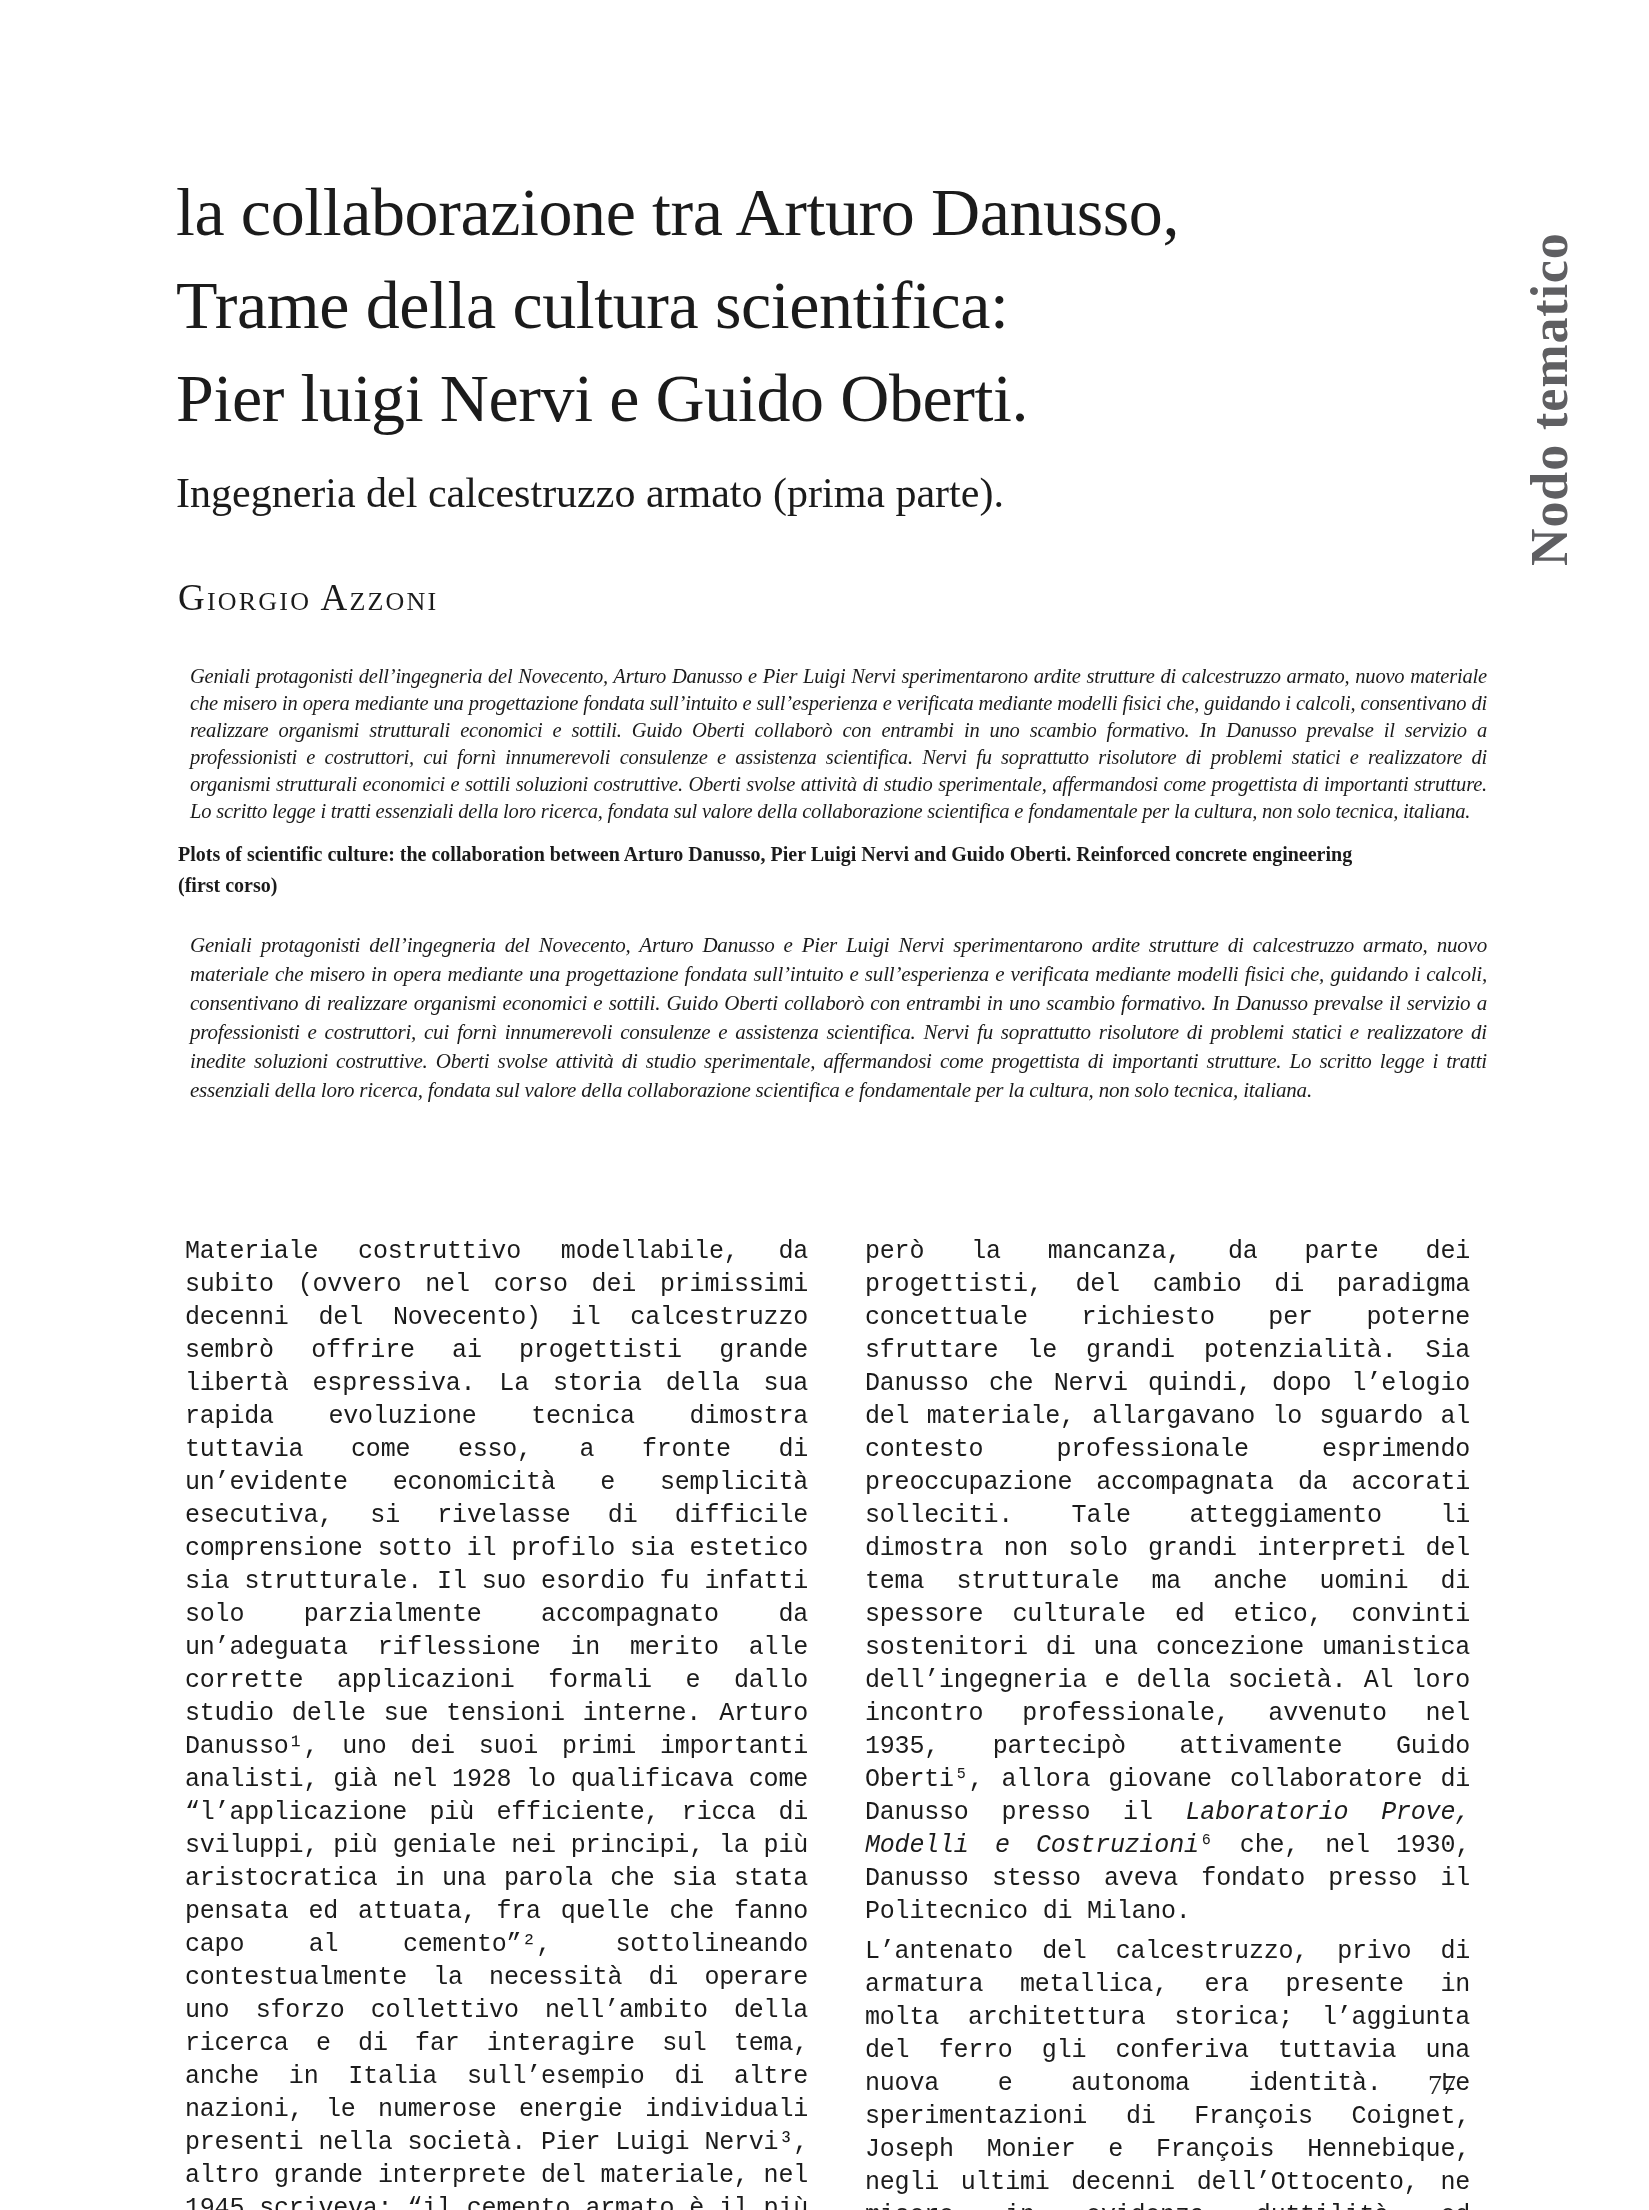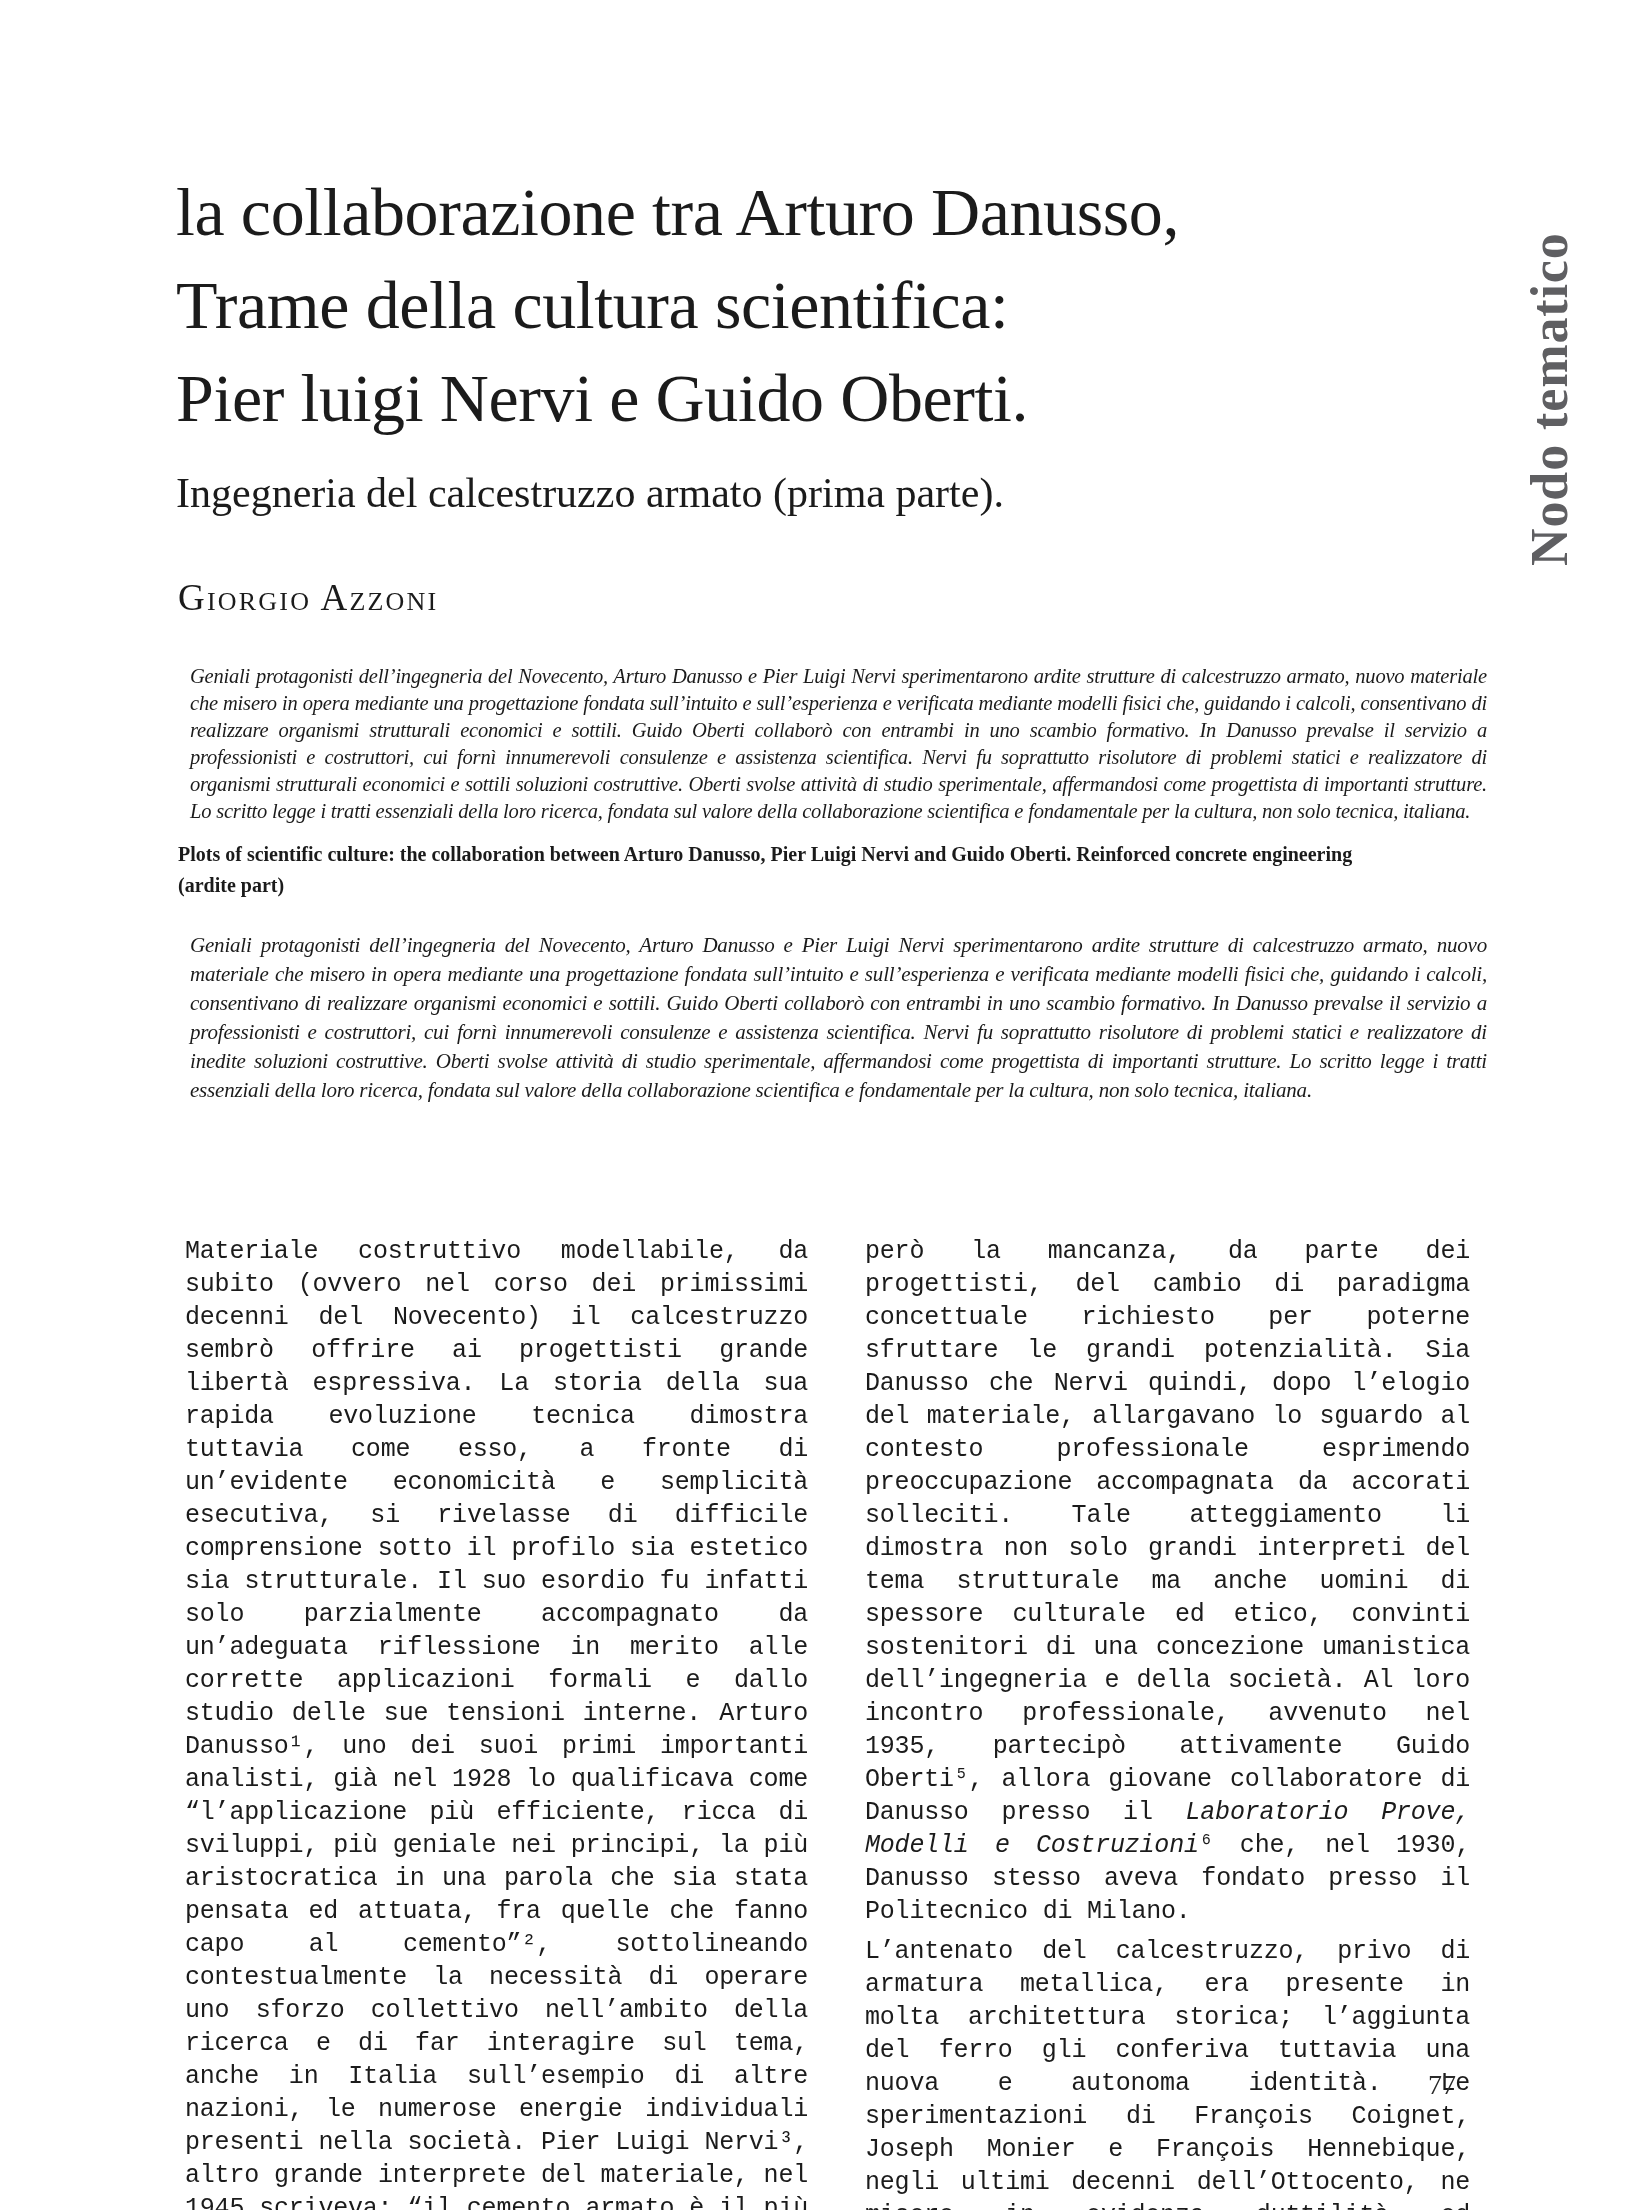--- a/index.html
+++ b/index.html
@@ -136,21 +136,21 @@
       <span class="title-line">Pier luigi Nervi e Guido Oberti.</span>
     </h1>
     <div class="subtitle">Ingegneria del calcestruzzo armato (prima parte).</div>
     <div class="author">Giorgio Azzoni</div>
   </header>
 
   <p class="abstract abstract-1">Geniali protagonisti dell’ingegneria del Novecento, Arturo Danusso e Pier Luigi Nervi sperimentarono ardite strutture di calcestruzzo armato, nuovo materiale che misero in opera mediante una progettazione fondata sull’intuito e sull’esperienza e verificata mediante modelli fisici che, guidando i calcoli, consentivano di realizzare organismi strutturali economici e sottili. Guido Oberti collaborò con entrambi in uno scambio formativo. In Danusso prevalse il servizio a professionisti e costruttori, cui fornì innumerevoli consulenze e assistenza scientifica. Nervi fu soprattutto risolutore di problemi statici e realizzatore di organismi strutturali economici e sottili soluzioni costruttive. Oberti svolse attività di studio sperimentale, affermandosi come progettista di importanti strutture. Lo scritto legge i tratti essenziali della loro ricerca, fondata sul valore della collaborazione scientifica e fondamentale per la cultura, non solo tecnica, italiana.</p>
 
   <h2 class="heading-en">
     <span class="heading-line">Plots of scientific culture: the collaboration between Arturo Danusso, Pier Luigi Nervi and Guido Oberti. Reinforced concrete engineering</span>
-    <span class="heading-line">(ardite part)</span>
+    <span class="heading-line">(first corso)</span>
   </h2>
 
   <p class="abstract abstract-2">Geniali protagonisti dell’ingegneria del Novecento, Arturo Danusso e Pier Luigi Nervi sperimentarono ardite strutture di calcestruzzo armato, nuovo materiale che misero in opera mediante una progettazione fondata sull’intuito e sull’esperienza e verificata mediante modelli fisici che, guidando i calcoli, consentivano di realizzare organismi economici e sottili. Guido Oberti collaborò con entrambi in uno scambio formativo. In Danusso prevalse il servizio a professionisti e costruttori, cui fornì innumerevoli consulenze e assistenza scientifica. Nervi fu soprattutto risolutore di problemi statici e realizzatore di inedite soluzioni costruttive. Oberti svolse attività di studio sperimentale, affermandosi come progettista di importanti strutture. Lo scritto legge i tratti essenziali della loro ricerca, fondata sul valore della collaborazione scientifica e fondamentale per la cultura, non solo tecnica, italiana.</p>
 
   <main class="body-text">
     <div class="column column-left">
       <p class="body-par">Materiale costruttivo modellabile, da subito (ovvero nel corso dei primissimi decenni del Novecento) il calcestruzzo sembrò offrire ai progettisti grande libertà espressiva. La storia della sua rapida evoluzione tecnica dimostra tuttavia come esso, a fronte di un’evidente economicità e semplicità esecutiva, si rivelasse di difficile comprensione sotto il profilo sia estetico sia strutturale. Il suo esordio fu infatti solo parzialmente accompagnato da un’adeguata riflessione in merito alle corrette applicazioni formali e dallo studio delle sue tensioni interne. Arturo Danusso¹, uno dei suoi primi importanti analisti, già nel 1928 lo qualificava come “l’applicazione più efficiente, ricca di sviluppi, più geniale nei principi, la più aristocratica in una parola che sia stata pensata ed attuata, fra quelle che fanno capo al cemento”², sottolineando contestualmente la necessità di operare uno sforzo collettivo nell’ambito della ricerca e di far interagire sul tema, anche in Italia sull’esempio di altre nazioni, le numerose energie individuali presenti nella società. Pier Luigi Nervi³, altro grande interprete del materiale, nel 1945 scriveva: “il cemento armato è il più bel sistema costruttivo che la umanità abbia saputo trovare fino ad oggi. Il fatto di poter creare pietre fuse, di qualunque forma, superiori alle naturali poiché capaci di poter resistere a tensione, ha in sé qualche cosa di magico”⁴. Anch’egli denunciava</p>
     </div>
     <div class="column column-right">
       <p class="body-par"><span>però la mancanza, da parte dei progettisti, del cambio di paradigma concettuale richiesto per poterne sfruttare le grandi potenzialità. Sia Danusso che Nervi quindi, dopo l’elogio del materiale, allargavano lo sguardo al contesto professionale esprimendo preoccupazione accompagnata da accorati solleciti. Tale atteggiamento li dimostra non solo grandi interpreti del tema strutturale ma anche uomini di spessore culturale ed etico, convinti sostenitori di una concezione umanistica dell’ingegneria e della società. Al loro incontro professionale, avvenuto nel 1935, partecipò attivamente Guido Oberti⁵, allora giovane collaboratore di Danusso presso il </span><em>Laboratorio Prove, Modelli e Costruzioni</em><span>⁶ che, nel 1930, Danusso stesso aveva fondato presso il Politecnico di Milano.</span></p>

